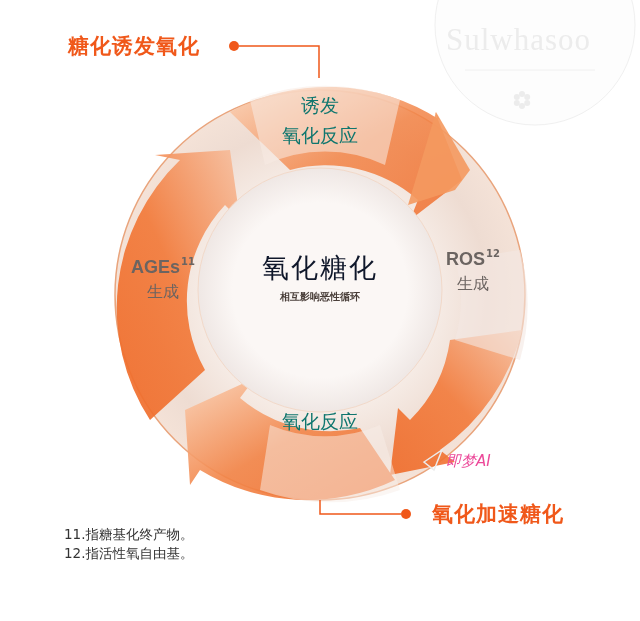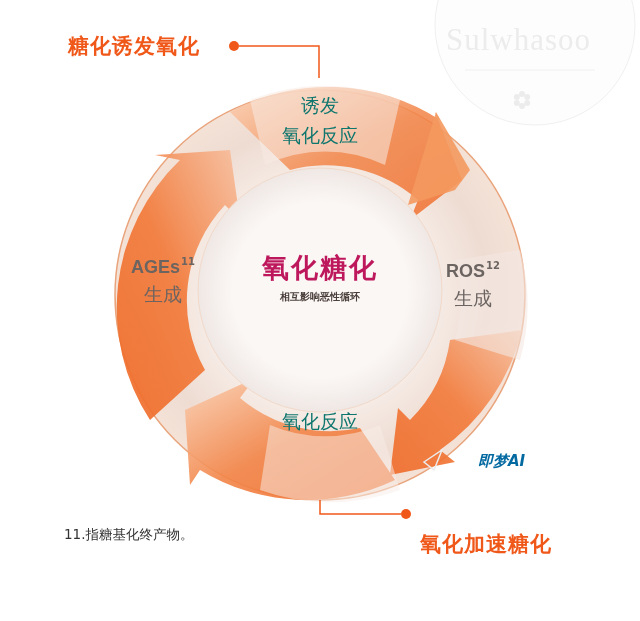--- a/index.html
+++ b/index.html
@@ -17,34 +17,34 @@
     }
     .seg-label {
       color: #0f766e; font-size: 19px; text-align: center; line-height: 30px;
       white-space: nowrap;
     }
     .side-label {
       color: #6b6461; text-align: center; white-space: nowrap;
     }
     .side-label .en { font-family: "Liberation Sans", sans-serif; font-weight: bold; font-size: 18px; }
     .side-label sup { font-size: 10px; font-weight: bold; vertical-align: 8px; margin-left: 1px; }
-    .side-label .cn { display: block; font-size: 19px; margin-top: 4px; }
+    .side-label .cn { display: block; font-size: 16px; margin-top: 4px; }
     .center-title {
-      color: #be185d; font-size: 27px; font-weight: bold; text-align: center;
+      color: #0f172a; font-size: 27px; font-weight: normal; text-align: center;
       letter-spacing: 2px; white-space: nowrap;
     }
     .center-sub {
       color: #4a3f3a; font-size: 10px; font-weight: bold; text-align: center; white-space: nowrap;
     }
     .notes { color: #333333; font-size: 13.5px; line-height: 19px; white-space: nowrap; }
     .brand {
       color: #ececec; font-family: "Liberation Serif", serif; font-size: 31px; letter-spacing: 1px;
     }
     .watermark {
-      color: #0369a1; font-size: 15px; font-style: italic; font-weight: bold; margin-left: 32px;
+      color: #ec4899; font-size: 15px; font-style: italic; font-weight: normal;
     }
   </style>
 </head>
 <body>
 
 <div class="stage">
 
   <svg class="abs" style="left:410px;top:-70px;" width="230" height="200" viewBox="0 0 230 200">
     <circle cx="125" cy="95" r="100" fill="#fdfdfd" stroke="#f0f0f0" stroke-width="1"></circle>
     <line x1="55" y1="140" x2="185" y2="140" stroke="#f0f0f0" stroke-width="1"></line>
@@ -105,42 +105,43 @@
     <circle cx="234" cy="46" r="5" fill="#f0581a"></circle>
     <polyline points="239,46 319,46 319,78" fill="none" stroke="#f0581a" stroke-width="1.5"></polyline>
 
     <polyline points="320,500 320,514 401,514" fill="none" stroke="#f0581a" stroke-width="1.5"></polyline>
     <circle cx="406" cy="514" r="5" fill="#f0581a"></circle>
 
     <path d="M 424 462 L 442 450 L 434 470 Z" fill="none" stroke="#ececec" stroke-width="1.5"></path>
   </svg>
 
   <div class="abs callout" style="left:68px;top:32px;">糖化诱发氧化</div>
-  <div class="abs callout" style="left:420px;top:500px;margin-top:30px;">氧化加速糖化</div>
+  <div class="abs callout" style="left:432px;top:500px;">氧化加速糖化</div>
 
   <div class="abs seg-label" style="left:260px;top:90px;width:120px;">
     <div>诱发</div>
     <div>氧化反应</div>
   </div>
 
   <div class="abs seg-label" style="left:260px;top:406px;width:120px;">
     <div>氧化反应</div>
   </div>
 
   <div class="abs side-label" style="left:118px;top:256px;width:90px;">
     <span class="en">AGEs</span><sup>11</sup>
     <span class="cn">生成</span>
   </div>
 
-  <div class="abs side-label" style="left:428px;top:260px;width:90px;text-align:center;">
+  <div class="abs side-label" style="left:428px;top:248px;width:90px;text-align:center;">
     <span class="en">ROS</span><sup>12</sup>
     <span class="cn">生成</span>
   </div>
 
   <div class="abs center-title" style="left:220px;top:250px;width:200px;">氧化糖化</div>
   <div class="abs center-sub" style="left:220px;top:290px;width:200px;">相互影响恶性循环</div>
 
   <div class="abs watermark" style="left:446px;top:452px;">即梦AI</div>
 
   <div class="abs notes" style="left:28px;top:525px;margin-left:36px;">
     <div>11.指糖基化终产物。</div>
+    <div>12.指活性氧自由基。</div>
   </div>
 </div>
 
 </body></html>

